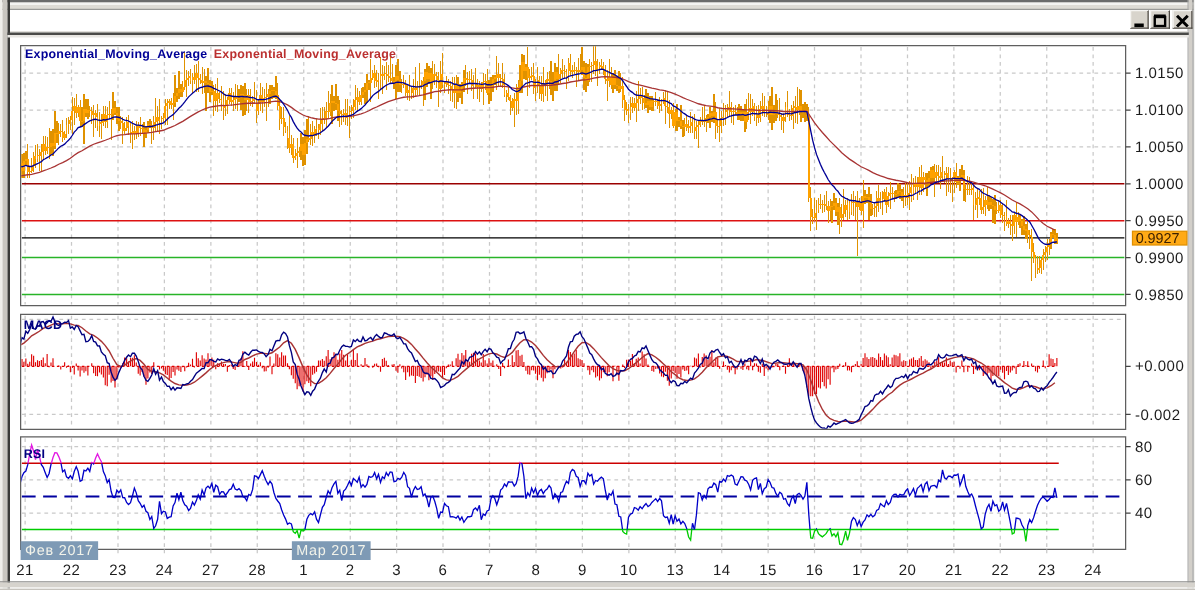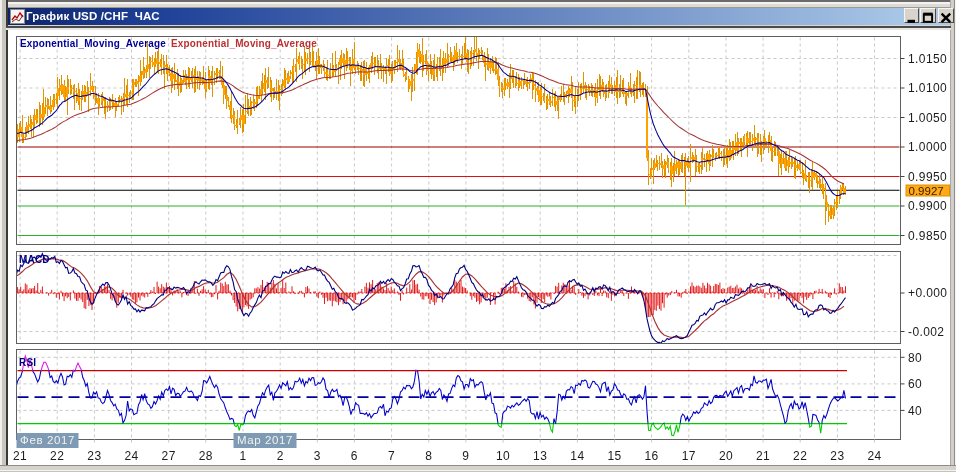--- a/index.html
+++ b/index.html
@@ -49,27 +49,20 @@
       <div class="c1"></div>
       <div class="c2"></div>
       <div class="c3"></div>
     </div>
   <div id="fr-right">
       <div class="c1"></div>
       <div class="c2"></div>
       <div class="c3"></div>
       <div class="c4"></div>
     </div>
-  <div id="title">
-    <div id="icon"><svg width="13" height="13" viewBox="0 0 13 13">
-          <path d="M1 9L4 5L6 7L9 2L12 6" fill="none" stroke="#c00000" stroke-width="1.3"></path>
-          <path d="M1 11L5 8L8 10L12 4" fill="none" stroke="#703030" stroke-width="1"></path>
-        </svg></div>
-    <div class="txt">График USD /CHF  ЧАС</div>
-  </div>
   <div id="belt1"></div>
     <div id="belt2"></div>
     <div id="belt3"></div>
   <div class="btn" id="b-min"><svg width="12" height="11" viewBox="0 0 12 11">
         <path d="M2.5 9.3H10" stroke="#000" stroke-width="3"></path>
       </svg></div>
   <div class="btn" id="b-max"><svg width="13" height="11" viewBox="0 0 13 11">
         <path d="M2.2 2H11.6" stroke="#000" stroke-width="2.7" fill="none"></path>
         <rect x="2.8" y="2.6" width="8.3" height="7.2" fill="none" stroke="#000" stroke-width="1.9"></rect>
       </svg></div>

